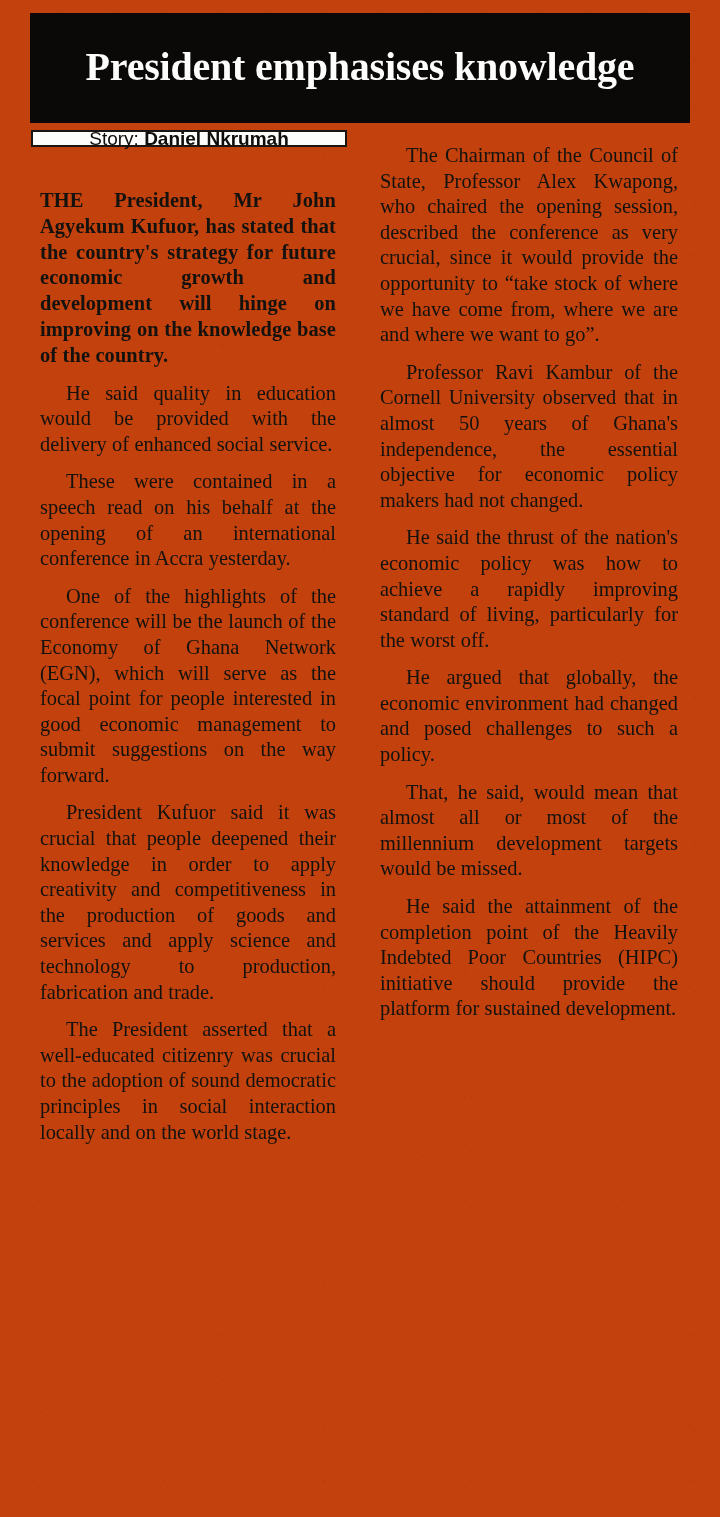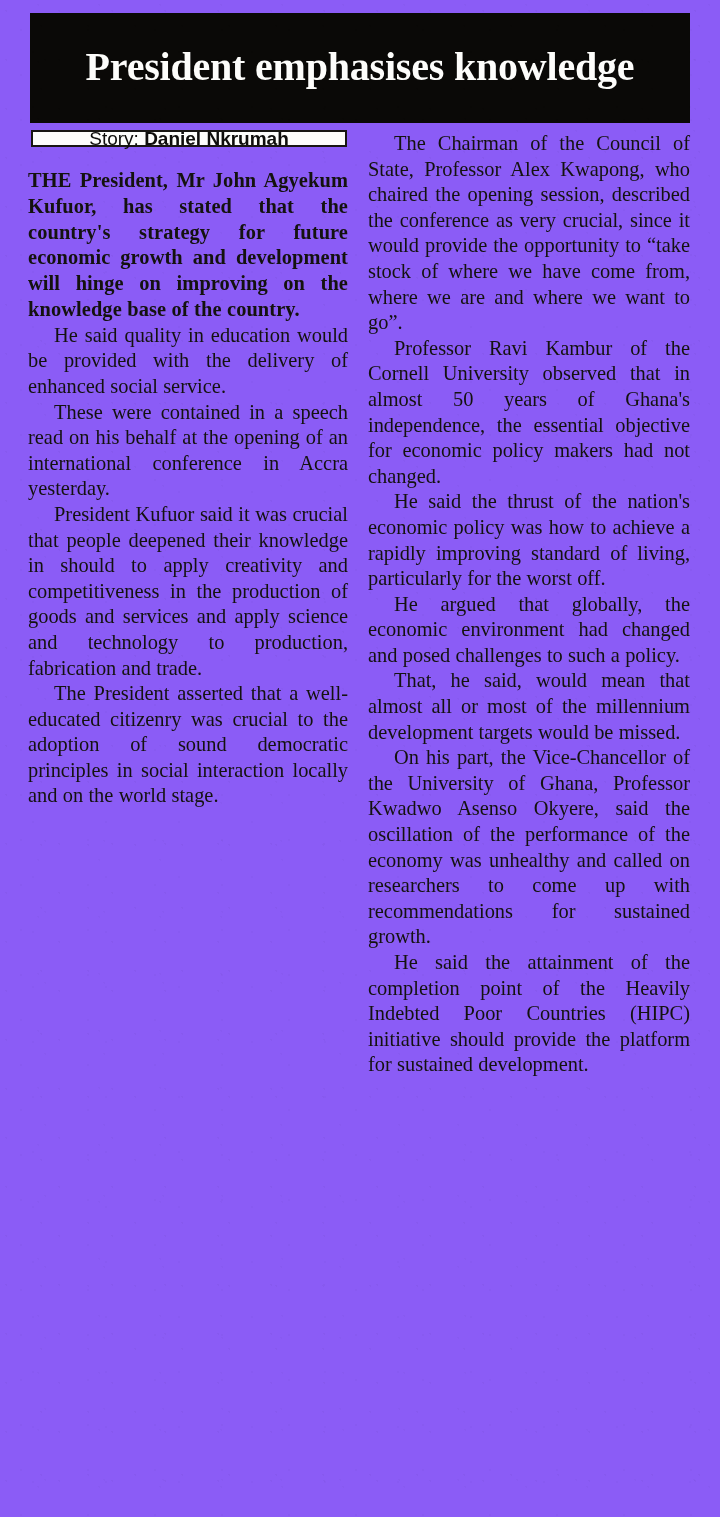--- a/index.html
+++ b/index.html
@@ -13,21 +13,21 @@
     position: relative;
     font-family: "Liberation Serif", serif;
     background: #f7f5f2;
     overflow: hidden;
   }
 
   
   #clipping {
     position: absolute;
     inset: 0;
-    background: #8b5cf6;
+    background: #c2410c;
   }
   .grain {
     position: absolute;
     inset: 0;
     pointer-events: none;
     opacity: .55;
     background:
       radial-gradient(circle at 12% 22%, rgba(0,0,0,.05) 0 1px, transparent 1px),
       radial-gradient(circle at 63% 8%,  rgba(0,0,0,.04) 0 1px, transparent 1px),
       radial-gradient(circle at 88% 41%, rgba(0,0,0,.05) 0 1px, transparent 1px),
@@ -83,29 +83,29 @@
     line-height: 19px;
     color: #0f0e0c;
     white-space: nowrap;
   }
   .byline-label { font-weight: 400; }
   .byline-author { font-weight: 700; }
 
   
   .column {
     position: absolute;
-    top: 168px;
+    top: 176px;
     width: 320px;
     color: #14120f;
   }
   #column-left  { left: 28px; }
   #column-right { left: 368px; top: 131px; width: 322px; }
 
   .para {
-    margin: 0;
+    margin: 12px;
     font-family: "Liberation Serif", serif;
     font-size: 20.4px;
     line-height: 25.6px;
     text-align: justify;
     text-indent: 26px;
     hyphens: none;
     word-spacing: 0.2px;
   }
   .para.lead {
     font-weight: 700;
@@ -128,28 +128,28 @@
     <div class="byline-text">
       <span class="byline-label">Story:</span>
       <span class="byline-author">Daniel Nkrumah</span>
     </div>
   </div>
 
   <div class="column" id="column-left">
     <p class="para lead">THE President, Mr John Agyekum Kufuor, has stated that the country's strategy for future economic growth and development will hinge on improving on the knowledge base of the country.</p>
     <p class="para">He said quality in education would be provided with the delivery of enhanced social service.</p>
     <p class="para">These were contained in a speech read on his behalf at the opening of an international conference in Accra yesterday.</p>
-    <p class="para">President Kufuor said it was crucial that people deepened their knowledge in should to apply creativity and competitiveness in the production of goods and services and apply science and technology to production, fabrication and trade.</p>
+    <p class="para">One of the highlights of the conference will be the launch of the Economy of Ghana Network (EGN), which will serve as the focal point for people interested in good economic management to submit suggestions on the way forward.</p>
+    <p class="para">President Kufuor said it was crucial that people deepened their knowledge in order to apply creativity and competitiveness in the production of goods and services and apply science and technology to production, fabrication and trade.</p>
     <p class="para">The President asserted that a well-educated citizenry was crucial to the adoption of sound democratic principles in social interaction locally and on the world stage.</p>
   </div>
 
   <div class="column" id="column-right">
     <p class="para">The Chairman of the Council of State, Professor Alex Kwapong, who chaired the opening session, described the conference as very crucial, since it would provide the opportunity to “take stock of where we have come from, where we are and where we want to go”.</p>
     <p class="para">Professor Ravi Kambur of the Cornell University observed that in almost 50 years of Ghana's independence, the essential objective for economic policy makers had not changed.</p>
     <p class="para">He said the thrust of the nation's economic policy was how to achieve a rapidly improving standard of living, particularly for the worst off.</p>
     <p class="para">He argued that globally, the economic environment had changed and posed challenges to such a policy.</p>
     <p class="para">That, he said, would mean that almost all or most of the millennium development targets would be missed.</p>
-    <p class="para">On his part, the Vice-Chancellor of the University of Ghana, Professor Kwadwo Asenso Okyere, said the oscillation of the performance of the economy was unhealthy and called on researchers to come up with recommendations for sustained growth.</p>
     <p class="para">He said the attainment of the completion point of the Heavily Indebted Poor Countries (HIPC) initiative should provide the platform for sustained development.</p>
   </div>
 
   <div class="grain"></div>
 </div>
 
 </body></html>

